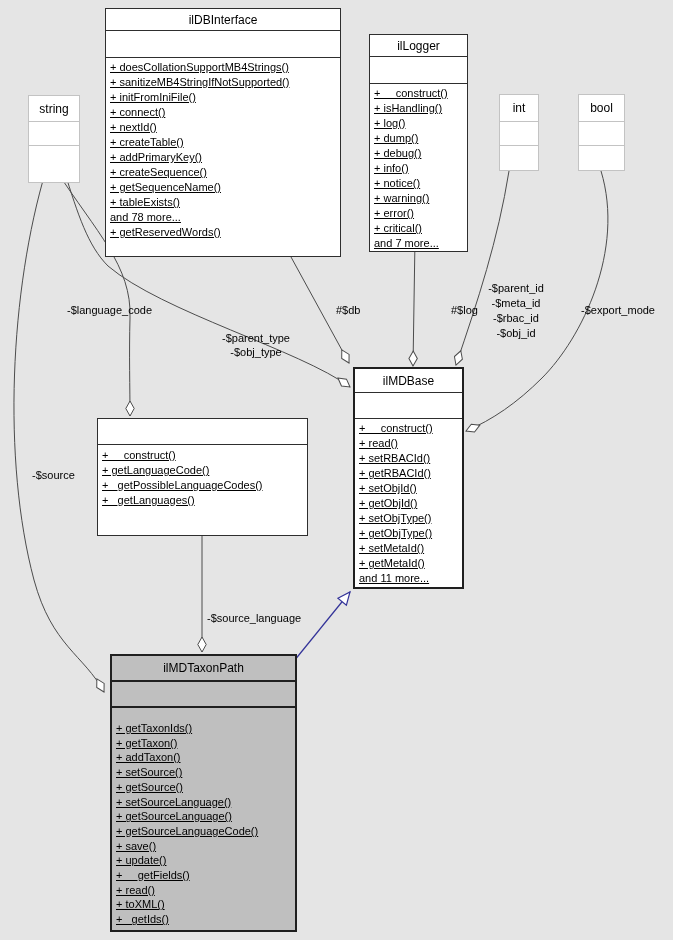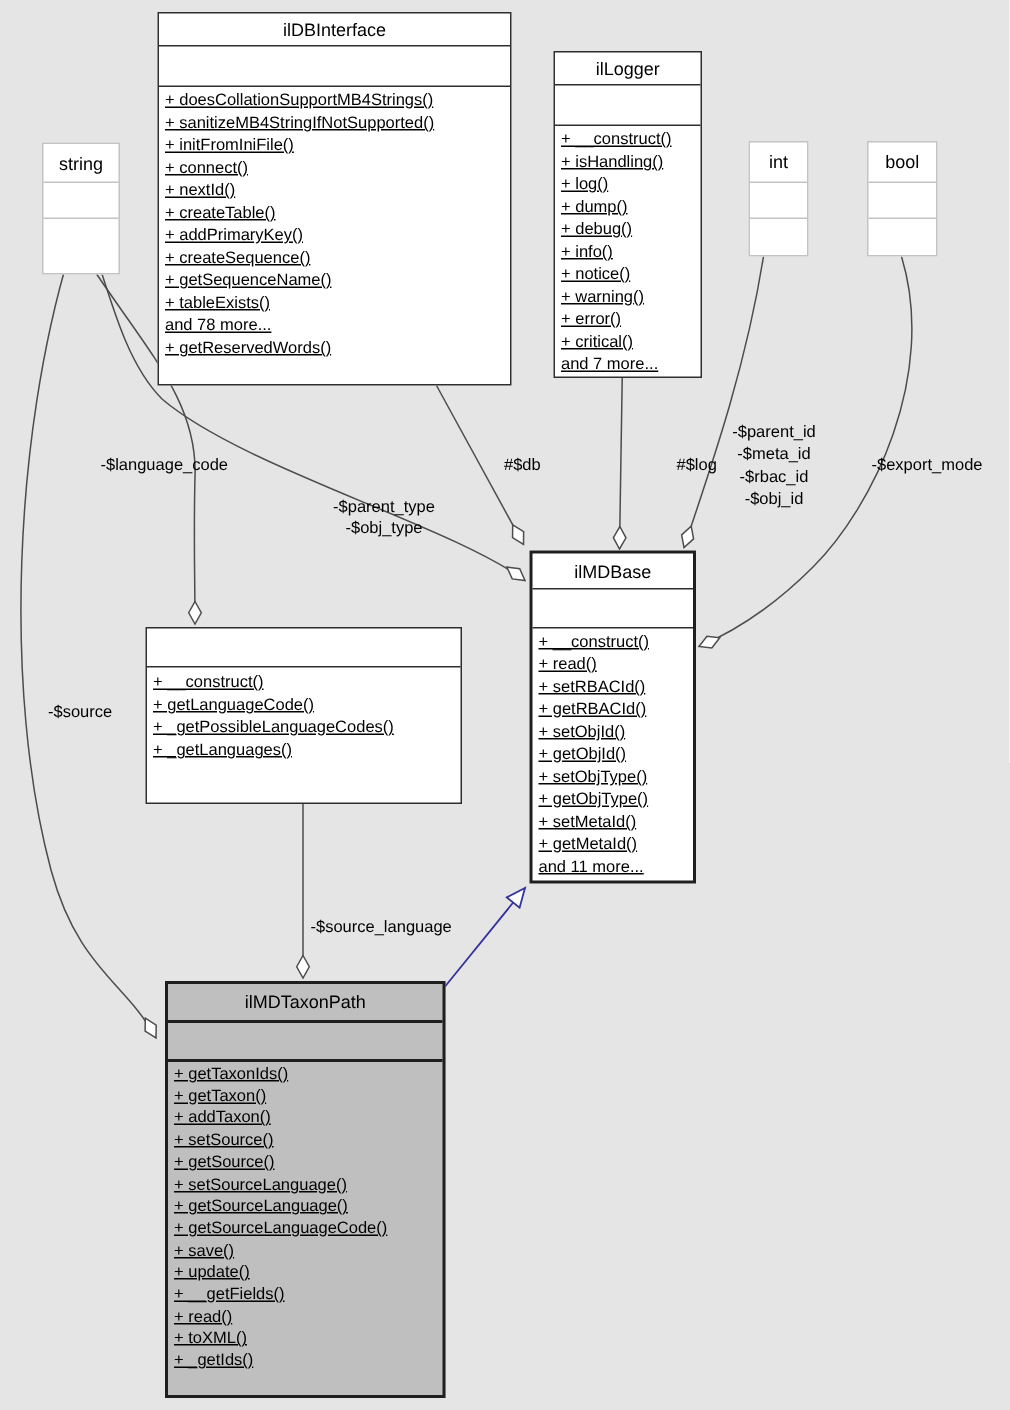--- a/index.html
+++ b/index.html
@@ -51,21 +51,21 @@
   #box-ilmdbase .attrs{height:25px;}
 
   #box-ilmdlanguageitem{left:97px;top:418px;width:211px;height:118px;}
   #box-ilmdlanguageitem .title{height:23px;}
   #box-ilmdlanguageitem .attrs{height:25px;}
   #box-ilmdlanguageitem .methods{padding-top:3px;}
 
   #box-ilmdtaxonpath{left:110px;top:654px;width:187px;height:278px;border-width:2px;border-color:#1f1f1f;background:#bfbfbf;}
   #box-ilmdtaxonpath .title{height:24px;border-bottom-width:2px;border-color:#1f1f1f;}
   #box-ilmdtaxonpath .attrs{height:24px;border-bottom-width:2px;border-color:#1f1f1f;}
-  #box-ilmdtaxonpath .methods{line-height:14.7px;padding-top:1px;}
+  #box-ilmdtaxonpath .methods{line-height:14.7px;padding-top:13px;}
 
   
   .edge-label{
     position:absolute;z-index:3;font-size:11px;line-height:14px;white-space:nowrap;
   }
   .edge-label.multi{text-align:center;}
   #lbl-language-code{left:67px;top:303px;}
   #lbl-parent-obj-type{left:206px;top:295px;width:100px;margin-top:36px;}
   #lbl-db{left:336px;top:303px;}
   #lbl-log{left:419px;top:303px;margin-left:32px;}

